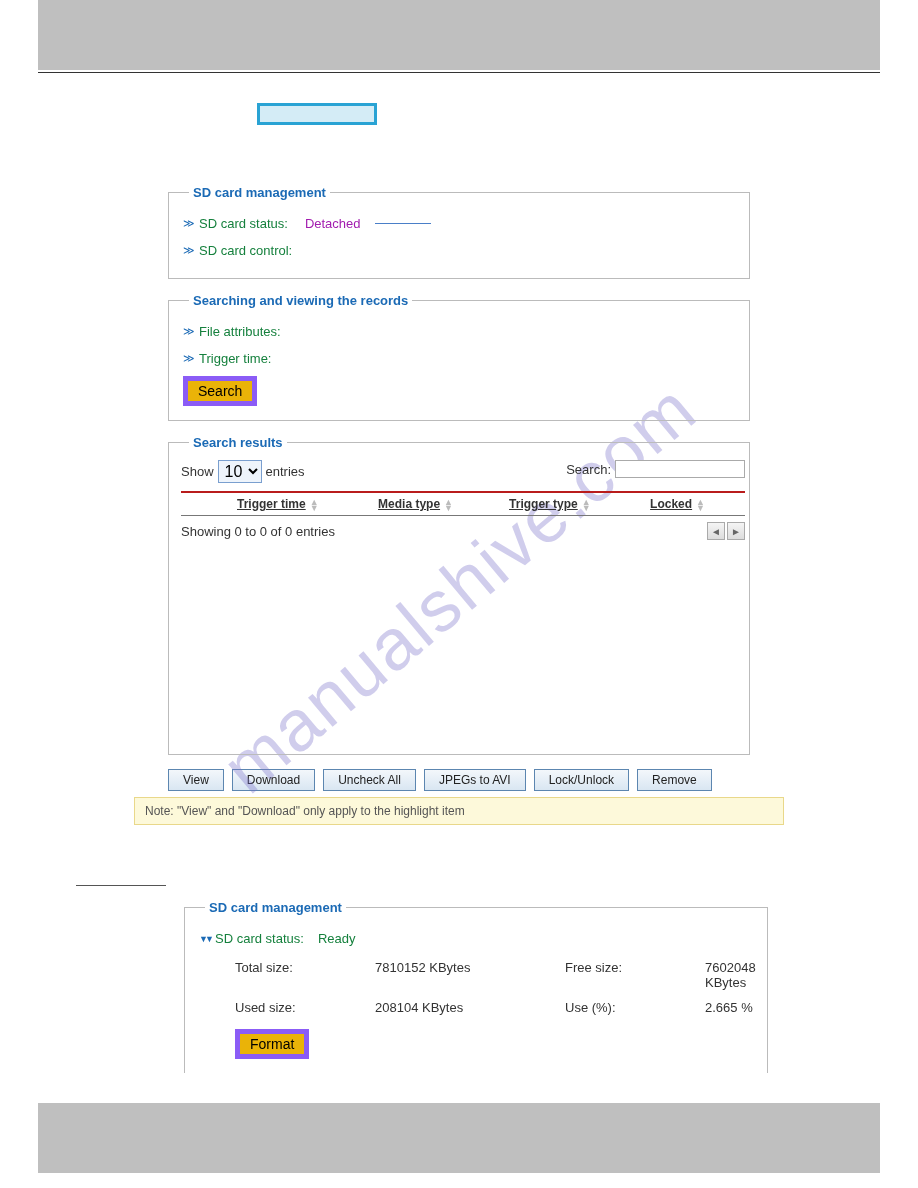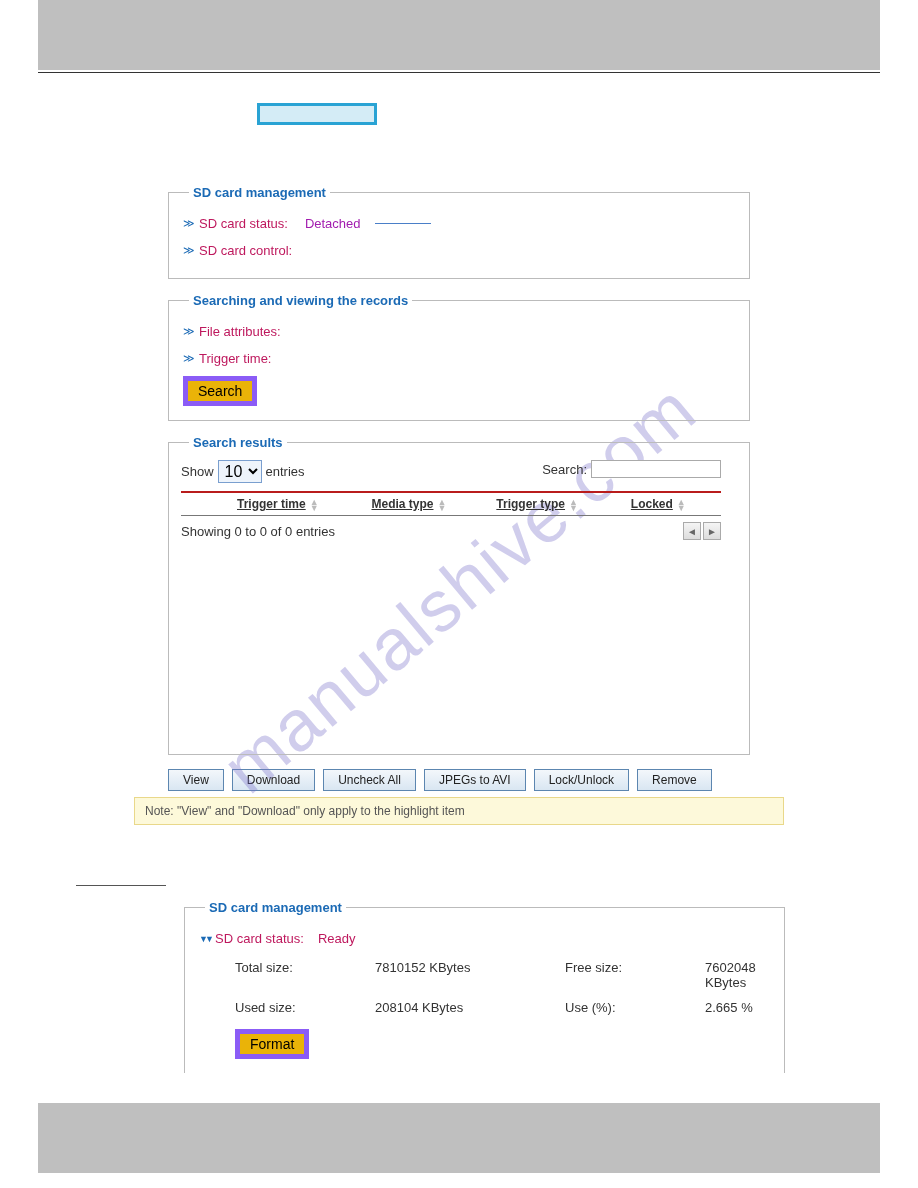--- a/index.html
+++ b/index.html
@@ -23,42 +23,42 @@
   .highlight-box {
     width: 120px; height: 22px;
     border: 3px solid #29a3d4;
     background: #d4ecf6;
     margin-left: 219px;
     margin-bottom: 60px;
   }
   fieldset {
     border: 1px solid #bbb;
     margin: 0 130px 14px 130px;
-    padding: 10px 28px 14px 12px;
+    padding: 10px 4px 14px 12px;
     position: relative;
   }
   legend {
     color: #1b6ab5;
     font-weight: bold;
     font-size: 13px;
     padding: 0 4px;
     margin-left: 8px;
   }
   .bullet-row {
     display: flex;
     align-items: center;
     gap: 6px;
     padding: 6px 2px;
   }
   .bullet-icon {
     width: 10px; flex-shrink: 0;
     color: #1b6ab5; font-size: 11px;
   }
   .bullet-icon.down { letter-spacing: -3px; font-size: 9px; }
-  .lbl { color: #be185d; }
+  .lbl { color: #15803d; }
   .detached { color: #a21caf; margin-left: 11px; }
   .bluethin { display:inline-block; border-top: 1px solid #4a7fc8; width: 56px; margin-left: 8px; vertical-align: middle;}
   .search-btn, .format-btn {
     border: 5px solid #8b5cf6;
     background: #eab308;
     padding: 2px 10px;
     font-size: 14px;
     cursor: pointer;
     margin-left: 2px;
     margin-top: 4px;

